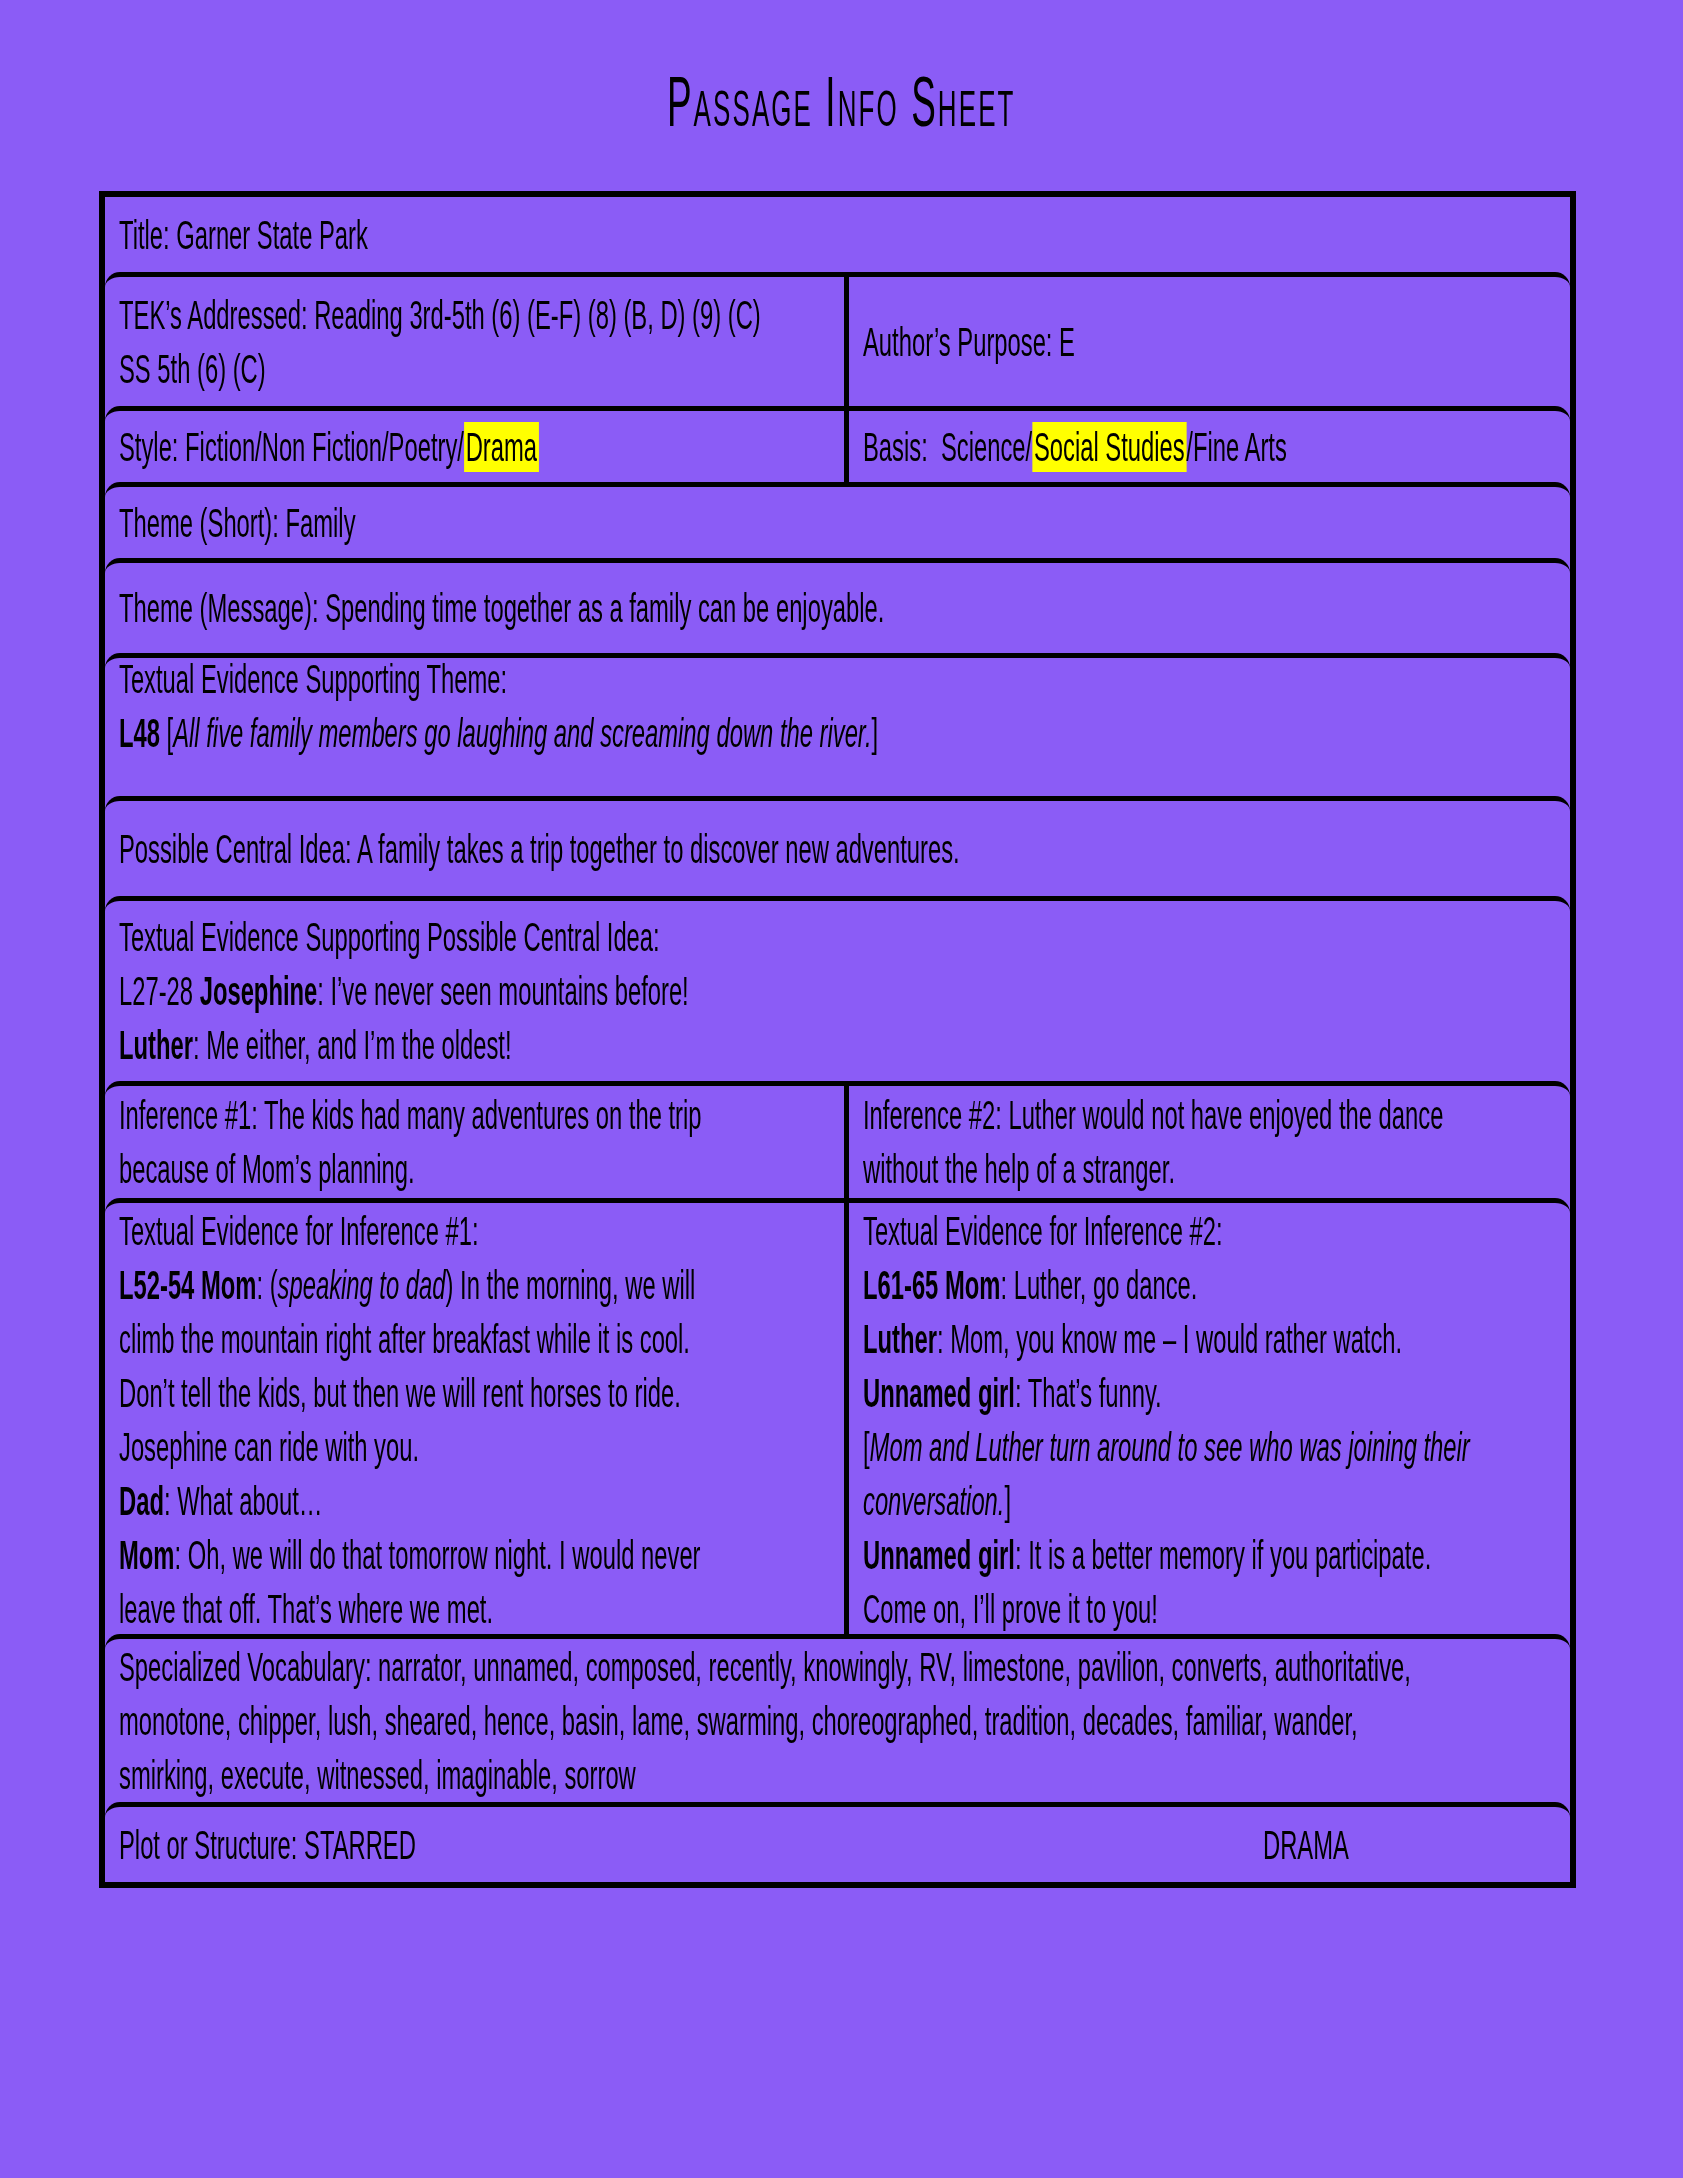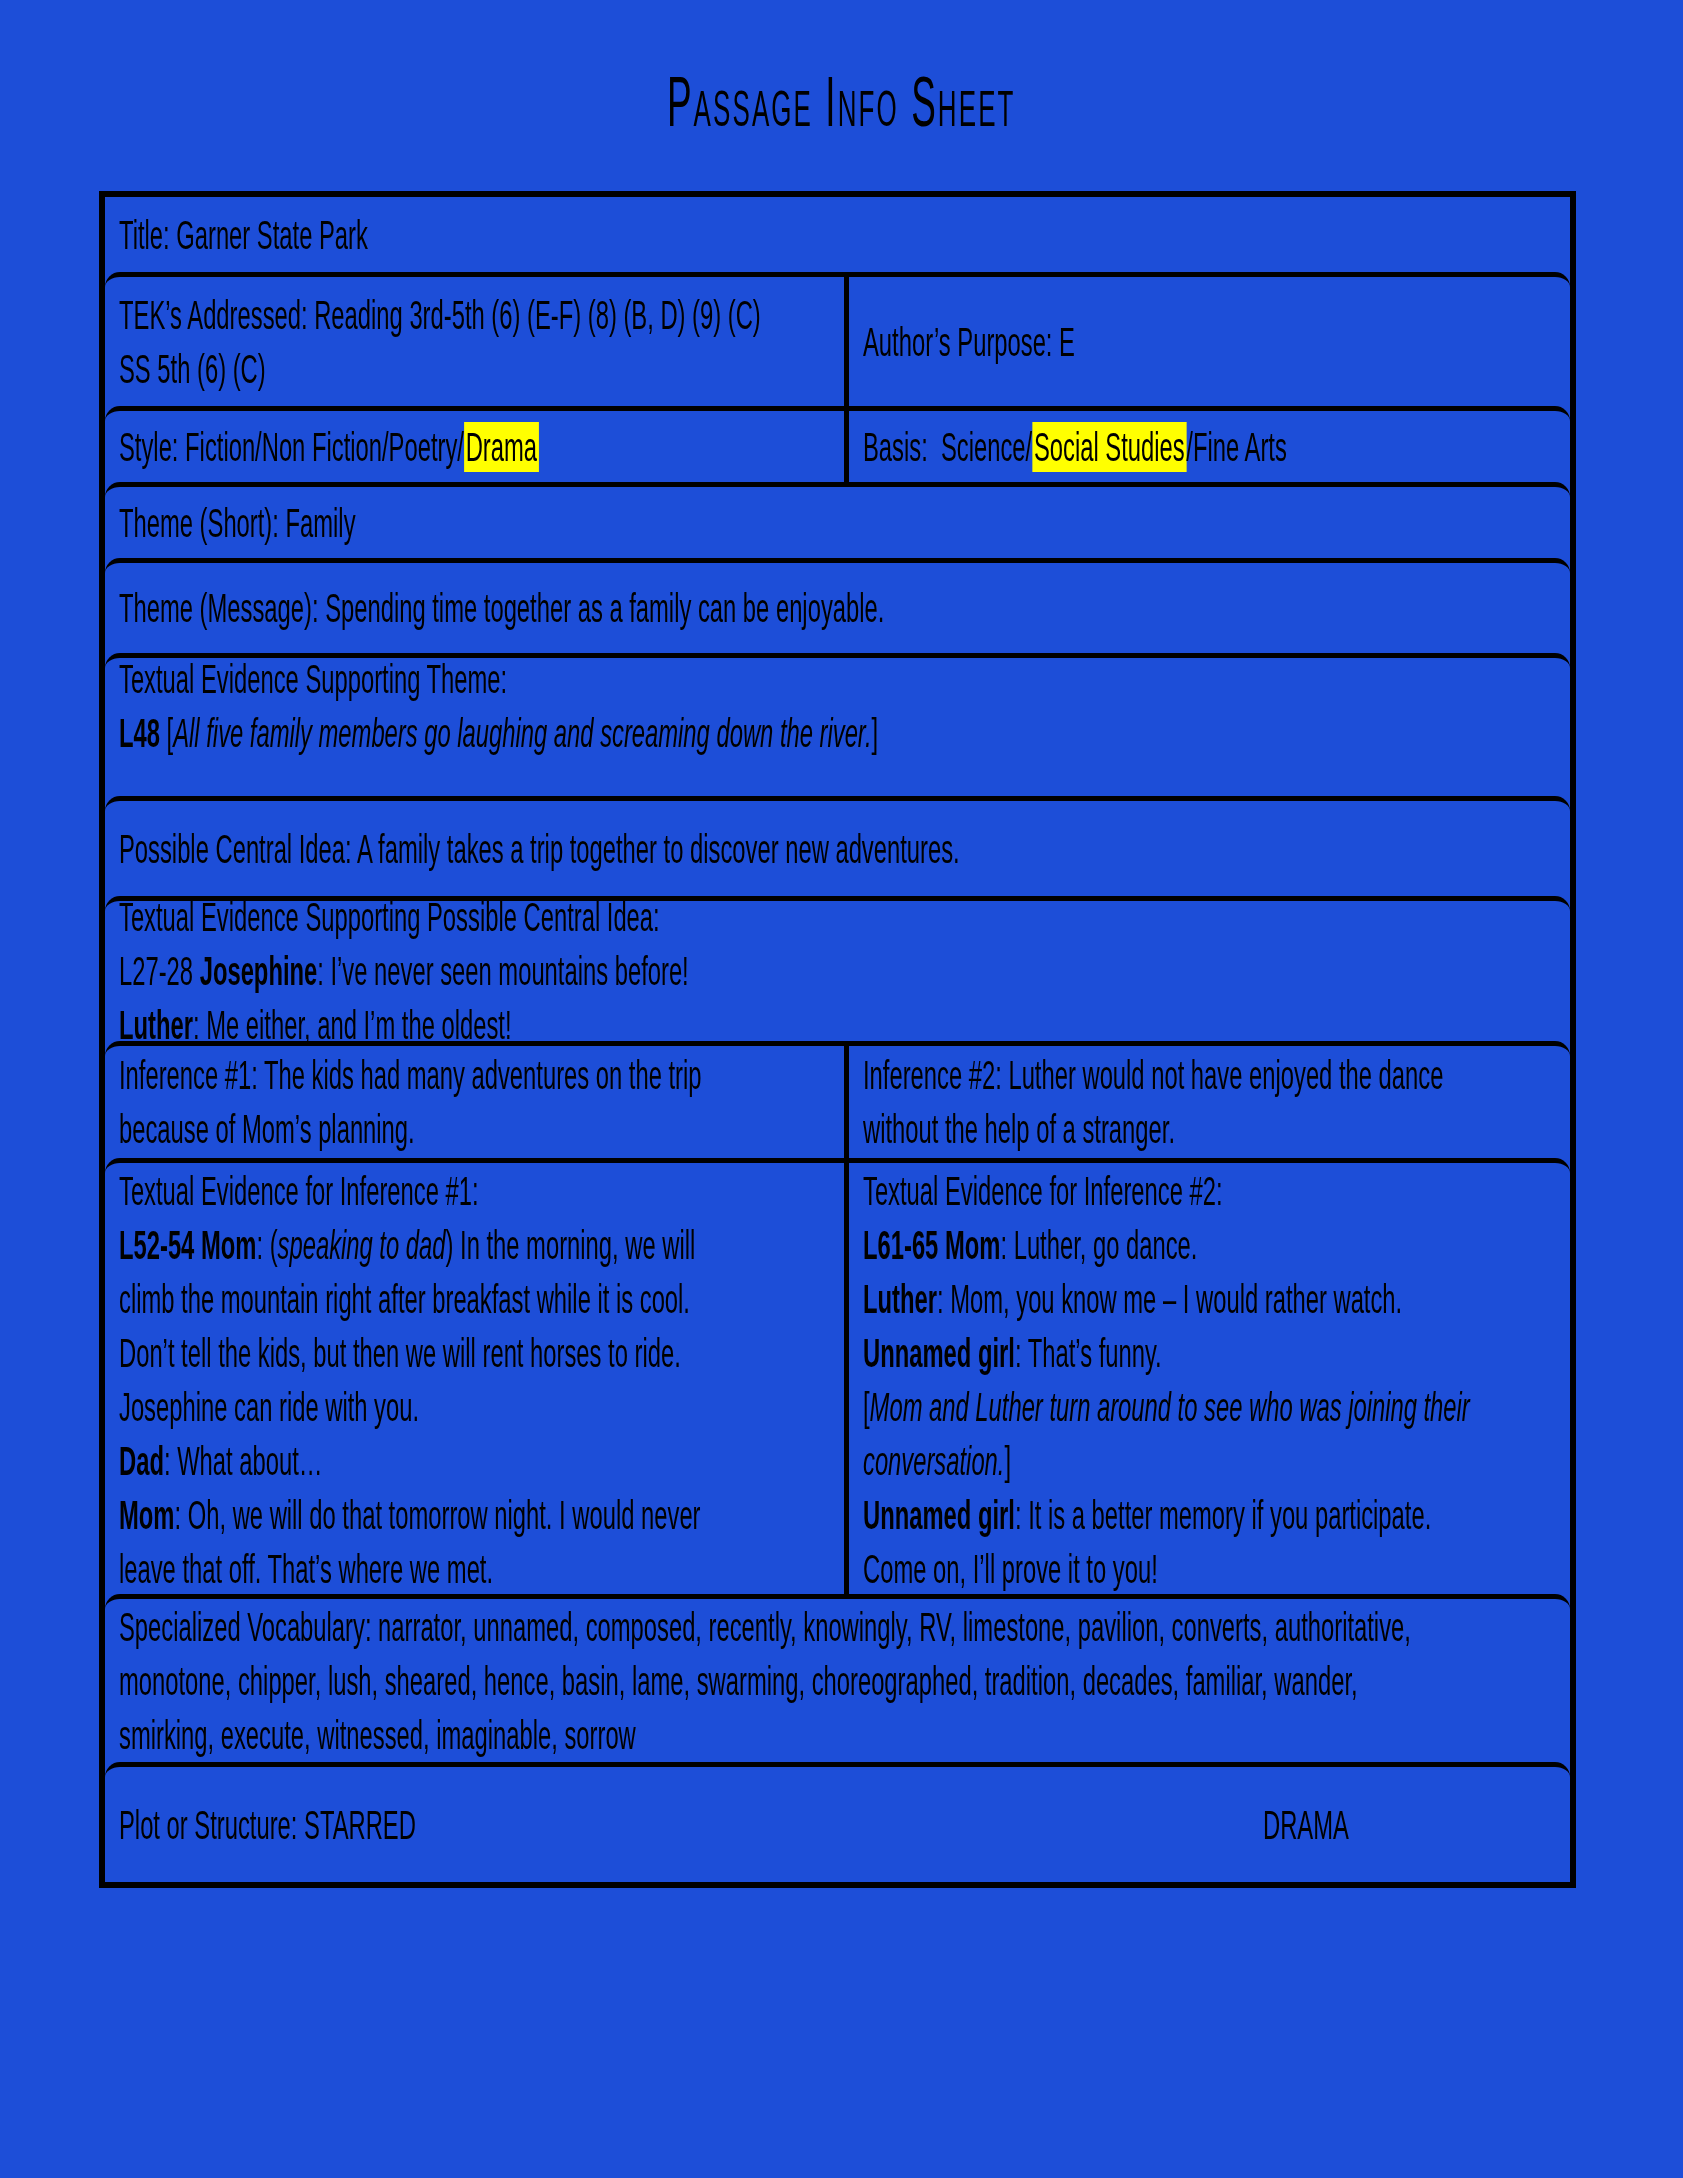--- a/index.html
+++ b/index.html
@@ -3,21 +3,21 @@
 <meta charset="utf-8">
 <style>
   html,body{margin:0;padding:0;}
   body{
     width:1683px;height:2178px;
     background:#ffffff;
     font-family:"Liberation Sans", sans-serif;
     color:#000;
     position:relative;
   }
-  .page{position:absolute;inset:0;background:#1d4ed8;}
+  .page{position:absolute;inset:0;background:#8b5cf6;}
   .doc-title{
     position:absolute;top:61px;left:0;width:1683px;
     text-align:center;
   }
   .doc-title .t-inner{
     display:inline-block;
     font-size:71px;
     font-variant:small-caps;
     letter-spacing:4px;
     transform:scaleX(0.52);
@@ -58,21 +58,21 @@
     display:flex;align-items:center;
   }
   
   .r1{height:75px;}
   .r2{height:134px;}
   .r3{height:76px;}
   .r4{height:76px;}
   .r5{height:95px;align-items:center;}
   .r6{height:100px;}
   .r7{height:100px;margin-top:43px;}
-  .r8{height:145px;}
+  .r8{height:185px;}
   .r9{height:117px;}
   .r10{height:436px;}
   .r11{height:168px;}
   .r12{flex:1 1 auto;}
 </style>
 </head>
 <body>
 
 <div class="page">
 

